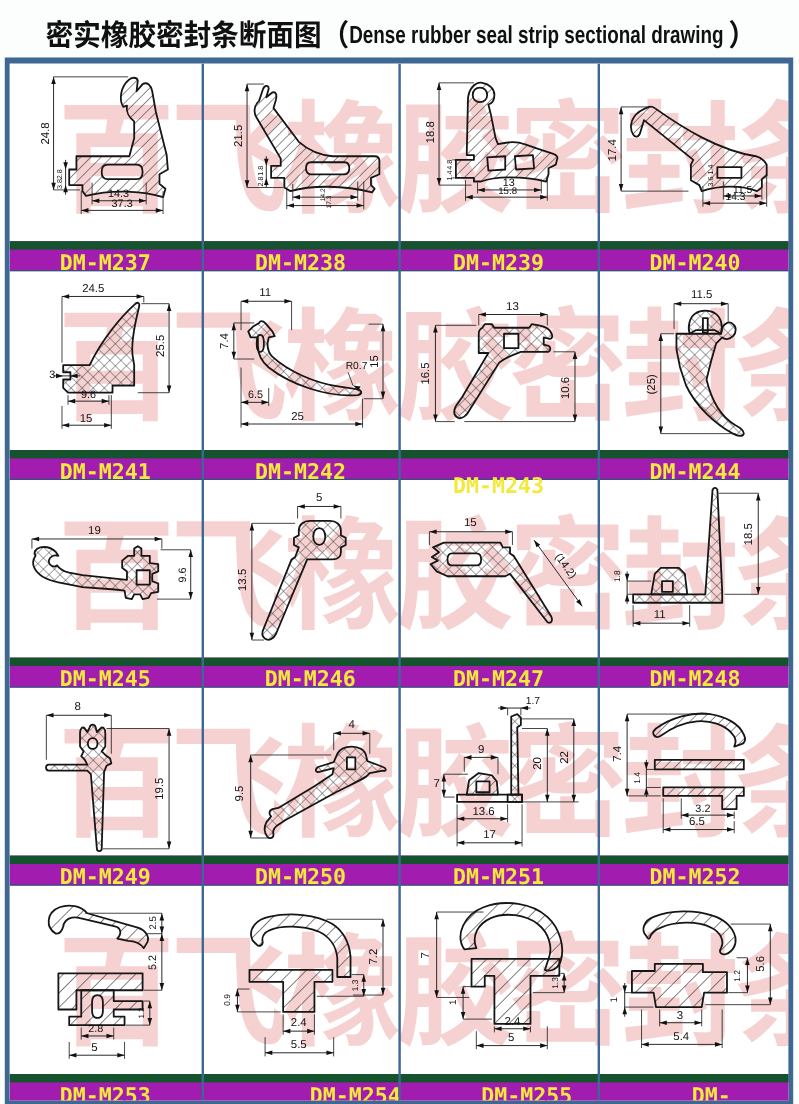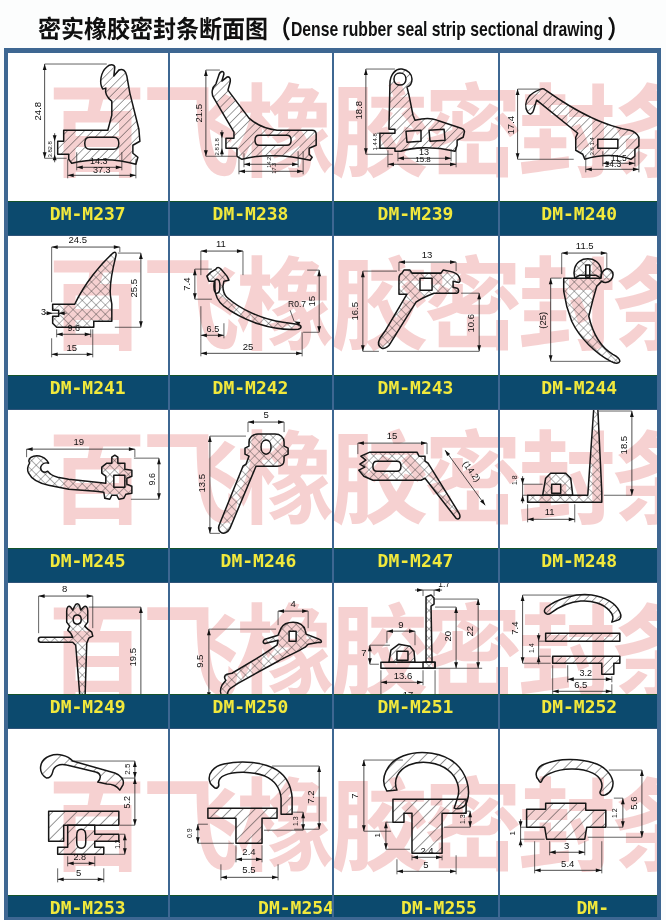--- a/index.html
+++ b/index.html
@@ -3,22 +3,22 @@
 <meta charset="utf-8">
 <style>
   html,body{margin:0;padding:0;}
   body{width:666px;height:920px;background:#fcfdfd;position:relative;overflow:hidden;
        font-family:"Liberation Sans","DejaVu Sans",sans-serif;}
   #title-wrap{position:absolute;left:0;top:0;width:666px;height:64px;}
   #grid{position:absolute;left:4px;top:48px;width:657px;height:872px;
         border-style:solid;border-color:#3E6792;border-width:5px 4px 3px 4px;box-sizing:border-box;background:#fff;overflow:hidden;}
   .wm{position:absolute;left:0;width:651px;height:112px;overflow:hidden;z-index:1;pointer-events:none;}
   .cellsvg{position:absolute;z-index:2;}
-  .labelbar{position:absolute;left:0;width:651px;height:35px;background:#0c4a6e;
-            border-top:1px solid #14532d;border-bottom:1px solid #2F5479;box-sizing:border-box;z-index:3;}
+  .labelbar{position:absolute;left:0;width:651px;height:25px;background:#a21caf;
+            border-top:7px solid #14532d;border-bottom:1px solid #2F5479;box-sizing:border-box;z-index:3;}
   .barlabel{position:absolute;top:1px;transform:translateX(-50%);
             font-family:"DejaVu Sans Mono","Liberation Mono",monospace;
             font-weight:bold;font-size:18px;line-height:22px;color:#F2E93C;letter-spacing:0px;}
   .vdiv{position:absolute;top:0;bottom:0;width:2px;background:#3E6792;z-index:4;}
 </style>
 </head>
 <body>
 
 <svg width="0" height="0" style="position:absolute">
   <defs id="defs-root">
@@ -284,21 +284,21 @@
       <path d="M50,52 L51.9,58 L48.1,58 Z" fill="#111"></path>
       <path d="M50,135 L48.1,129 L51.9,129 Z" fill="#111"></path>
       <line x1="50" y1="52" x2="61" y2="52" stroke="#222" stroke-width="0.7"></line>
       <line x1="50" y1="135" x2="112" y2="135" stroke="#222" stroke-width="0.7"></line>
       <text x="84" y="22.5" font-size="9.5" fill="#111" text-anchor="middle" font-family="&quot;Liberation Sans&quot;,&quot;DejaVu Sans&quot;,sans-serif">11.5</text>
       <text x="45" y="94" font-size="9.5" fill="#111" text-anchor="middle" font-family="&quot;Liberation Sans&quot;,&quot;DejaVu Sans&quot;,sans-serif" transform="rotate(-90 45 94)">(25)</text>
     </svg>
     <div class="labelbar" style="top: 321.8px;">
       <span class="barlabel" style="left: 79.75px;">DM-M241</span>
       <span class="barlabel" style="left: 242.5px;">DM-M242</span>
-      <span class="barlabel" style="left: 407.5px;">DM-M243</span>
+      <span class="barlabel" style="left: 407.5px; margin-top: 12px;">DM-M243</span>
       <span class="barlabel" style="left: 571.25px;">DM-M244</span>
     </div>
     <div class="wm" style="top: 370.8px;"><svg width="651" height="112" viewBox="0 0 651 112">
         <path d="M159 568V-89H281V-29H724V-89H852V568H531L564 682H942V799H59V682H422C417 643 411 603 404 568ZM281 217H724V82H281ZM281 325V457H724V325Z" transform="translate(40,92) scale(0.098,-0.10192)" fill="#DC5454" fill-opacity="0.27"></path>
         <path d="M845 738C803 683 741 618 681 562C678 635 677 715 678 801H54V676H557C565 221 619 -70 843 -70C926 -70 960 -17 972 151C944 167 910 198 883 227C880 119 870 56 847 56C760 55 713 178 692 390C772 347 856 296 901 257L962 353C913 391 824 441 743 481C812 539 889 612 953 680Z" transform="translate(134,92) scale(0.098,-0.10192)" fill="#DC5454" fill-opacity="0.27"></path>
         <path d="M704 704C694 685 682 666 671 649H531C546 667 560 685 573 704ZM159 850V663H42V552H152C127 431 75 290 18 212C37 180 63 125 74 91C106 140 135 210 159 287V-89H267V403C291 366 315 327 328 302L393 384C375 407 297 495 267 524V552H348V585C367 566 387 539 397 520L431 547V406H548C508 372 449 340 365 313C385 296 411 267 424 249C494 272 548 299 590 328C598 318 606 309 612 298C545 250 427 199 336 176C356 157 379 124 392 102C470 131 573 181 646 231L655 204C581 134 446 63 336 32C356 14 378 -19 390 -41C481 -9 586 50 666 113C666 74 658 43 646 30C634 13 621 10 602 10C584 10 558 11 528 14C546 -14 556 -55 557 -82C581 -84 604 -84 623 -84C666 -83 694 -73 722 -42C763 -2 781 103 754 209L783 224C811 122 855 20 907 -41C924 -14 959 22 982 41C929 90 882 178 853 263C884 282 915 302 941 321L883 397C841 364 777 322 724 291C707 325 684 357 655 385L673 406H926V649H790C812 682 834 717 849 748L776 795L759 791H627L647 831L538 851C503 773 441 683 348 614V663H267V850ZM530 564H636C635 543 630 518 617 492H530ZM728 564H821V492H716C724 518 727 542 728 564Z" transform="translate(228,92) scale(0.098,-0.10192)" fill="#DC5454" fill-opacity="0.27"></path>
         <path d="M760 417C741 351 713 291 677 238C638 291 607 351 585 416L528 402C570 447 610 499 642 550L535 599C500 539 442 466 385 416V804H86V443C86 297 83 98 23 -39C50 -49 97 -76 118 -93C157 -3 176 118 184 234H278V43C278 32 274 28 263 28C253 27 223 27 194 29C208 0 221 -49 224 -79C281 -79 319 -77 348 -57C366 -46 376 -31 380 -10C403 -33 430 -68 442 -90C534 -52 612 -3 676 57C738 -4 813 -51 903 -84C920 -52 956 -2 983 23C894 50 819 93 757 148C804 212 841 285 868 369C877 355 884 342 890 330L979 404C949 461 879 540 817 600H958V710H708L772 733C760 769 734 821 707 858L594 821C615 788 635 744 647 710H422V600H799L727 542C770 499 818 443 852 393ZM191 697H278V575H191ZM191 468H278V342H190L191 443ZM385 391C408 372 436 347 451 328L490 364C520 283 556 210 600 147C541 90 469 44 384 9L385 42Z" transform="translate(322,92) scale(0.098,-0.10192)" fill="#DC5454" fill-opacity="0.27"></path>
         <path d="M166 561C139 502 92 435 39 393L136 335C190 382 232 454 264 517ZM719 496C778 441 847 363 877 312L969 376C936 428 862 502 804 554ZM670 646C603 563 507 493 396 435V568H289V398V386C206 352 118 324 28 303C49 280 82 230 96 205C176 228 256 257 334 290C359 277 396 272 451 272C477 272 610 272 637 272C737 272 768 302 781 422C752 428 708 443 685 459C680 378 672 365 629 365H484C595 428 695 505 770 596ZM418 844C426 823 434 798 439 775H69V564H187V669H380L334 611C395 588 470 547 507 515L567 591C535 617 475 647 422 669H809V564H932V775H565C557 803 545 837 534 864ZM150 201V-51H737V-84H857V217H737V61H559V249H437V61H268V201Z" transform="translate(416,92) scale(0.098,-0.10192)" fill="#DC5454" fill-opacity="0.27"></path>
         <path d="M531 406C563 333 601 235 617 177L726 222C707 279 664 374 632 444ZM758 840V627H522V511H758V50C758 34 752 28 733 28C716 27 662 27 607 29C624 -3 645 -55 651 -88C731 -88 788 -83 825 -64C863 -45 877 -13 877 50V511H964V627H877V840ZM220 850V734H71V627H220V529H43V421H503V529H337V627H483V734H337V850ZM29 67 43 -52C173 -33 353 -9 521 15L517 126L337 103V204H493V311H337V398H220V311H63V204H220V88C149 80 83 72 29 67Z" transform="translate(510,92) scale(0.098,-0.10192)" fill="#DC5454" fill-opacity="0.27"></path>
         <path d="M269 179C223 125 138 63 69 29C94 9 130 -31 148 -56C220 -13 311 67 364 137ZM627 118C691 64 769 -14 803 -66L894 2C856 54 776 128 711 178ZM633 667C597 629 553 596 504 567C451 596 405 630 368 667ZM357 852C307 761 210 666 62 599C90 581 129 538 147 510C199 538 245 568 286 600C318 568 352 539 389 512C280 468 155 440 27 424C48 397 71 348 81 317C233 341 380 381 506 443C620 387 752 350 901 329C915 360 947 410 972 436C844 450 727 475 625 513C706 569 773 640 820 726L739 774L718 769H450C464 788 477 807 489 827ZM437 379V298H142V196H437V31C437 20 433 17 421 16C408 16 363 16 328 17C343 -12 358 -56 363 -88C427 -88 476 -87 512 -70C549 -53 559 -25 559 29V196H869V298H559V379Z" transform="translate(604,92) scale(0.098,-0.10192)" fill="#DC5454" fill-opacity="0.27"></path>
@@ -495,21 +495,21 @@
       <line x1="52" y1="118" x2="111" y2="118" stroke="#222" stroke-width="0.8"></line>
       <path d="M52,118 L58,116.1 L58,119.9 Z" fill="#111"></path>
       <path d="M111,118 L105,119.9 L105,116.1 Z" fill="#111"></path>
       <line x1="52" y1="92" x2="52" y2="121" stroke="#222" stroke-width="0.7"></line>
       <line x1="111" y1="111" x2="111" y2="121" stroke="#222" stroke-width="0.7"></line>
       <text x="17" y="55" font-size="9.5" fill="#111" text-anchor="middle" font-family="&quot;Liberation Sans&quot;,&quot;DejaVu Sans&quot;,sans-serif" transform="rotate(-90 17 55)">7.4</text>
       <text x="33" y="75" font-size="7" fill="#111" text-anchor="middle" font-family="&quot;Liberation Sans&quot;,&quot;DejaVu Sans&quot;,sans-serif" transform="rotate(-90 33 75)">1.4</text>
       <text x="85" y="103" font-size="9" fill="#111" text-anchor="middle" font-family="&quot;Liberation Sans&quot;,&quot;DejaVu Sans&quot;,sans-serif">3.2</text>
       <text x="80" y="114.5" font-size="9.5" fill="#111" text-anchor="middle" font-family="&quot;Liberation Sans&quot;,&quot;DejaVu Sans&quot;,sans-serif">6.5</text>
     </svg>
-    <div class="labelbar" style="top: 641px; text-decoration: underline;">
+    <div class="labelbar" style="top: 660px; text-decoration: underline;">
       <span class="barlabel" style="left: 79.75px;">DM-M249</span>
       <span class="barlabel" style="left: 242.5px;">DM-M250</span>
       <span class="barlabel" style="left: 407.5px;">DM-M251</span>
       <span class="barlabel" style="left: 571.25px;">DM-M252</span>
     </div>
     <div class="wm" style="top: 717.6px;"><svg width="651" height="112" viewBox="0 0 651 112">
         <path d="M159 568V-89H281V-29H724V-89H852V568H531L564 682H942V799H59V682H422C417 643 411 603 404 568ZM281 217H724V82H281ZM281 325V457H724V325Z" transform="translate(40,92) scale(0.098,-0.10192)" fill="#DC5454" fill-opacity="0.27"></path>
         <path d="M845 738C803 683 741 618 681 562C678 635 677 715 678 801H54V676H557C565 221 619 -70 843 -70C926 -70 960 -17 972 151C944 167 910 198 883 227C880 119 870 56 847 56C760 55 713 178 692 390C772 347 856 296 901 257L962 353C913 391 824 441 743 481C812 539 889 612 953 680Z" transform="translate(134,92) scale(0.098,-0.10192)" fill="#DC5454" fill-opacity="0.27"></path>
         <path d="M704 704C694 685 682 666 671 649H531C546 667 560 685 573 704ZM159 850V663H42V552H152C127 431 75 290 18 212C37 180 63 125 74 91C106 140 135 210 159 287V-89H267V403C291 366 315 327 328 302L393 384C375 407 297 495 267 524V552H348V585C367 566 387 539 397 520L431 547V406H548C508 372 449 340 365 313C385 296 411 267 424 249C494 272 548 299 590 328C598 318 606 309 612 298C545 250 427 199 336 176C356 157 379 124 392 102C470 131 573 181 646 231L655 204C581 134 446 63 336 32C356 14 378 -19 390 -41C481 -9 586 50 666 113C666 74 658 43 646 30C634 13 621 10 602 10C584 10 558 11 528 14C546 -14 556 -55 557 -82C581 -84 604 -84 623 -84C666 -83 694 -73 722 -42C763 -2 781 103 754 209L783 224C811 122 855 20 907 -41C924 -14 959 22 982 41C929 90 882 178 853 263C884 282 915 302 941 321L883 397C841 364 777 322 724 291C707 325 684 357 655 385L673 406H926V649H790C812 682 834 717 849 748L776 795L759 791H627L647 831L538 851C503 773 441 683 348 614V663H267V850ZM530 564H636C635 543 630 518 617 492H530ZM728 564H821V492H716C724 518 727 542 728 564Z" transform="translate(228,92) scale(0.098,-0.10192)" fill="#DC5454" fill-opacity="0.27"></path>
         <path d="M760 417C741 351 713 291 677 238C638 291 607 351 585 416L528 402C570 447 610 499 642 550L535 599C500 539 442 466 385 416V804H86V443C86 297 83 98 23 -39C50 -49 97 -76 118 -93C157 -3 176 118 184 234H278V43C278 32 274 28 263 28C253 27 223 27 194 29C208 0 221 -49 224 -79C281 -79 319 -77 348 -57C366 -46 376 -31 380 -10C403 -33 430 -68 442 -90C534 -52 612 -3 676 57C738 -4 813 -51 903 -84C920 -52 956 -2 983 23C894 50 819 93 757 148C804 212 841 285 868 369C877 355 884 342 890 330L979 404C949 461 879 540 817 600H958V710H708L772 733C760 769 734 821 707 858L594 821C615 788 635 744 647 710H422V600H799L727 542C770 499 818 443 852 393ZM191 697H278V575H191ZM191 468H278V342H190L191 443ZM385 391C408 372 436 347 451 328L490 364C520 283 556 210 600 147C541 90 469 44 384 9L385 42Z" transform="translate(322,92) scale(0.098,-0.10192)" fill="#DC5454" fill-opacity="0.27"></path>

